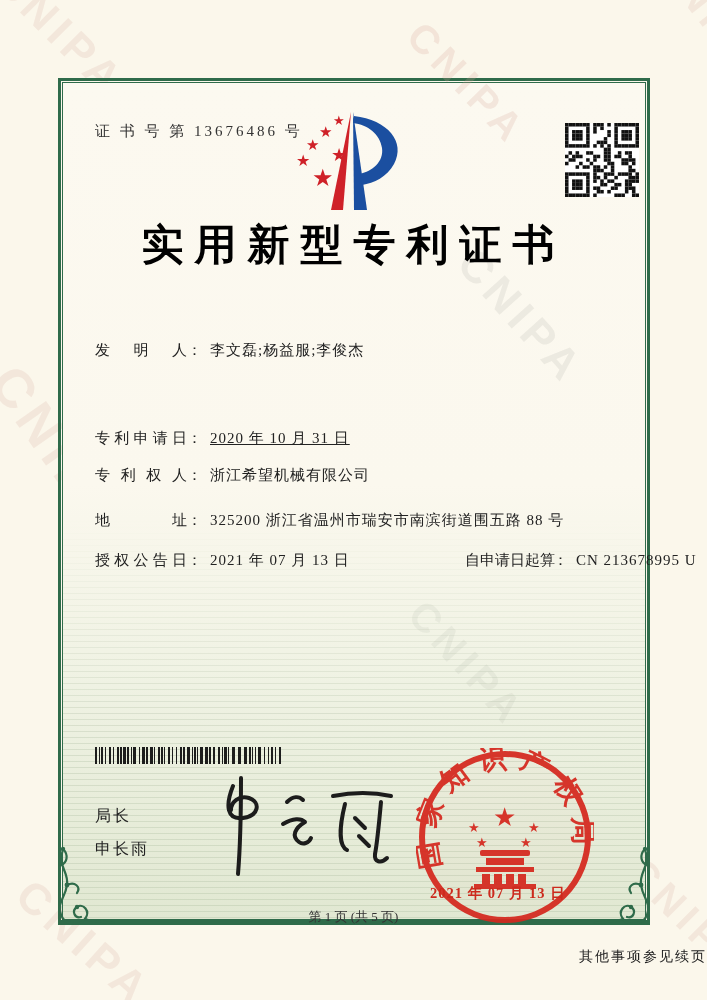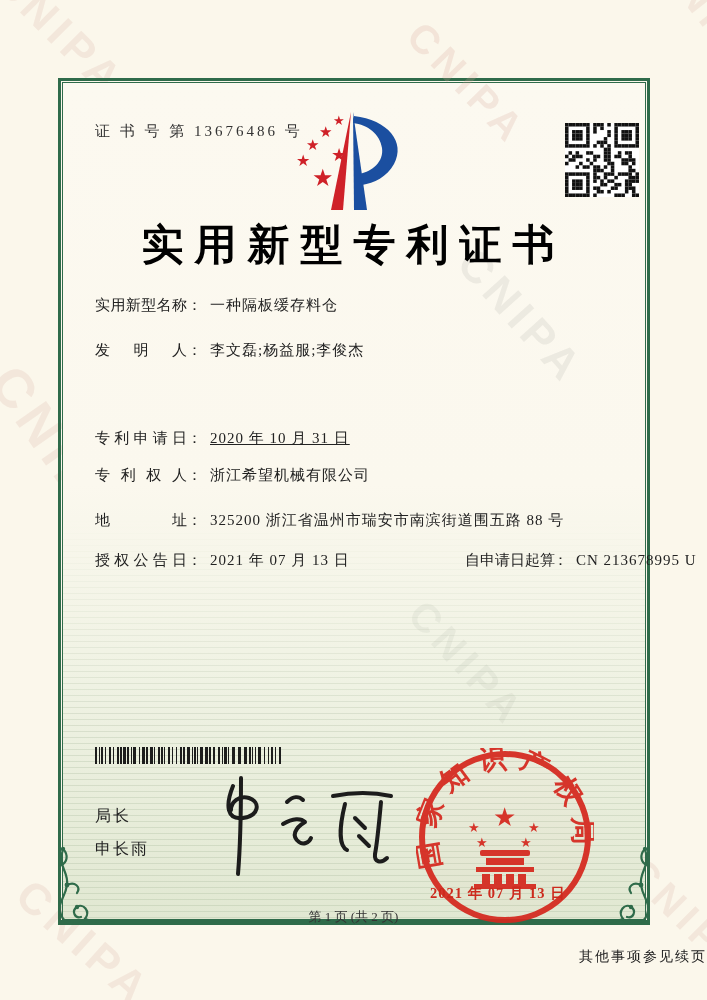--- a/index.html
+++ b/index.html
@@ -341,23 +341,20 @@
       <rect x="8" y="20" width="1" height="1" fill="#111"></rect>
       <rect x="14" y="20" width="1" height="1" fill="#111"></rect>
       <rect x="15" y="20" width="1" height="1" fill="#111"></rect>
       <rect x="16" y="20" width="1" height="1" fill="#111"></rect>
       <rect x="19" y="20" width="1" height="1" fill="#111"></rect>
       <rect x="20" y="20" width="1" height="1" fill="#111"></rect>
     </svg>
 
   <div class="title">实用新型专利证书</div>
 
-  <div class="field-row" style="top:296px;">
-    <span class="flabel">实用新型名称</span><span class="fcolon">：</span><span class="fvalue">一种隔板缓存料仓</span>
-  </div>
   <div class="field-row" style="top:341px;">
     <span class="flabel">发明人</span><span class="fcolon">：</span><span class="fvalue">李文磊;杨益服;李俊杰</span>
   </div>
   <div class="field-row" style="top:429px;text-decoration:underline;">
     <span class="flabel">专利申请日</span><span class="fcolon">：</span><span class="fvalue">2020 年 10 月 31 日</span>
   </div>
   <div class="field-row" style="top:466px;">
     <span class="flabel">专利权人</span><span class="fcolon">：</span><span class="fvalue">浙江希望机械有限公司</span>
   </div>
   <div class="field-row" style="top:511px;">
@@ -463,16 +460,16 @@
       <rect x="60" y="119" width="58" height="5"></rect>
       <rect x="66" y="126" width="8" height="10"></rect>
         <rect x="78" y="126" width="8" height="10"></rect>
       <rect x="90" y="126" width="8" height="10"></rect>
         <rect x="102" y="126" width="8" height="10"></rect>
       <rect x="58" y="136" width="62" height="5"></rect>
     </g>
   </svg>
   <div class="seal-date">2021 年 07 月 13 日</div>
 
-  <div class="page-info">第 1 页 (共 2 页)</div>
+  <div class="page-info">第 1 页 (共 5 页)</div>
   <div class="cont-note">其他事项参见续页</div>
 
 </div>
 
 </body></html>

